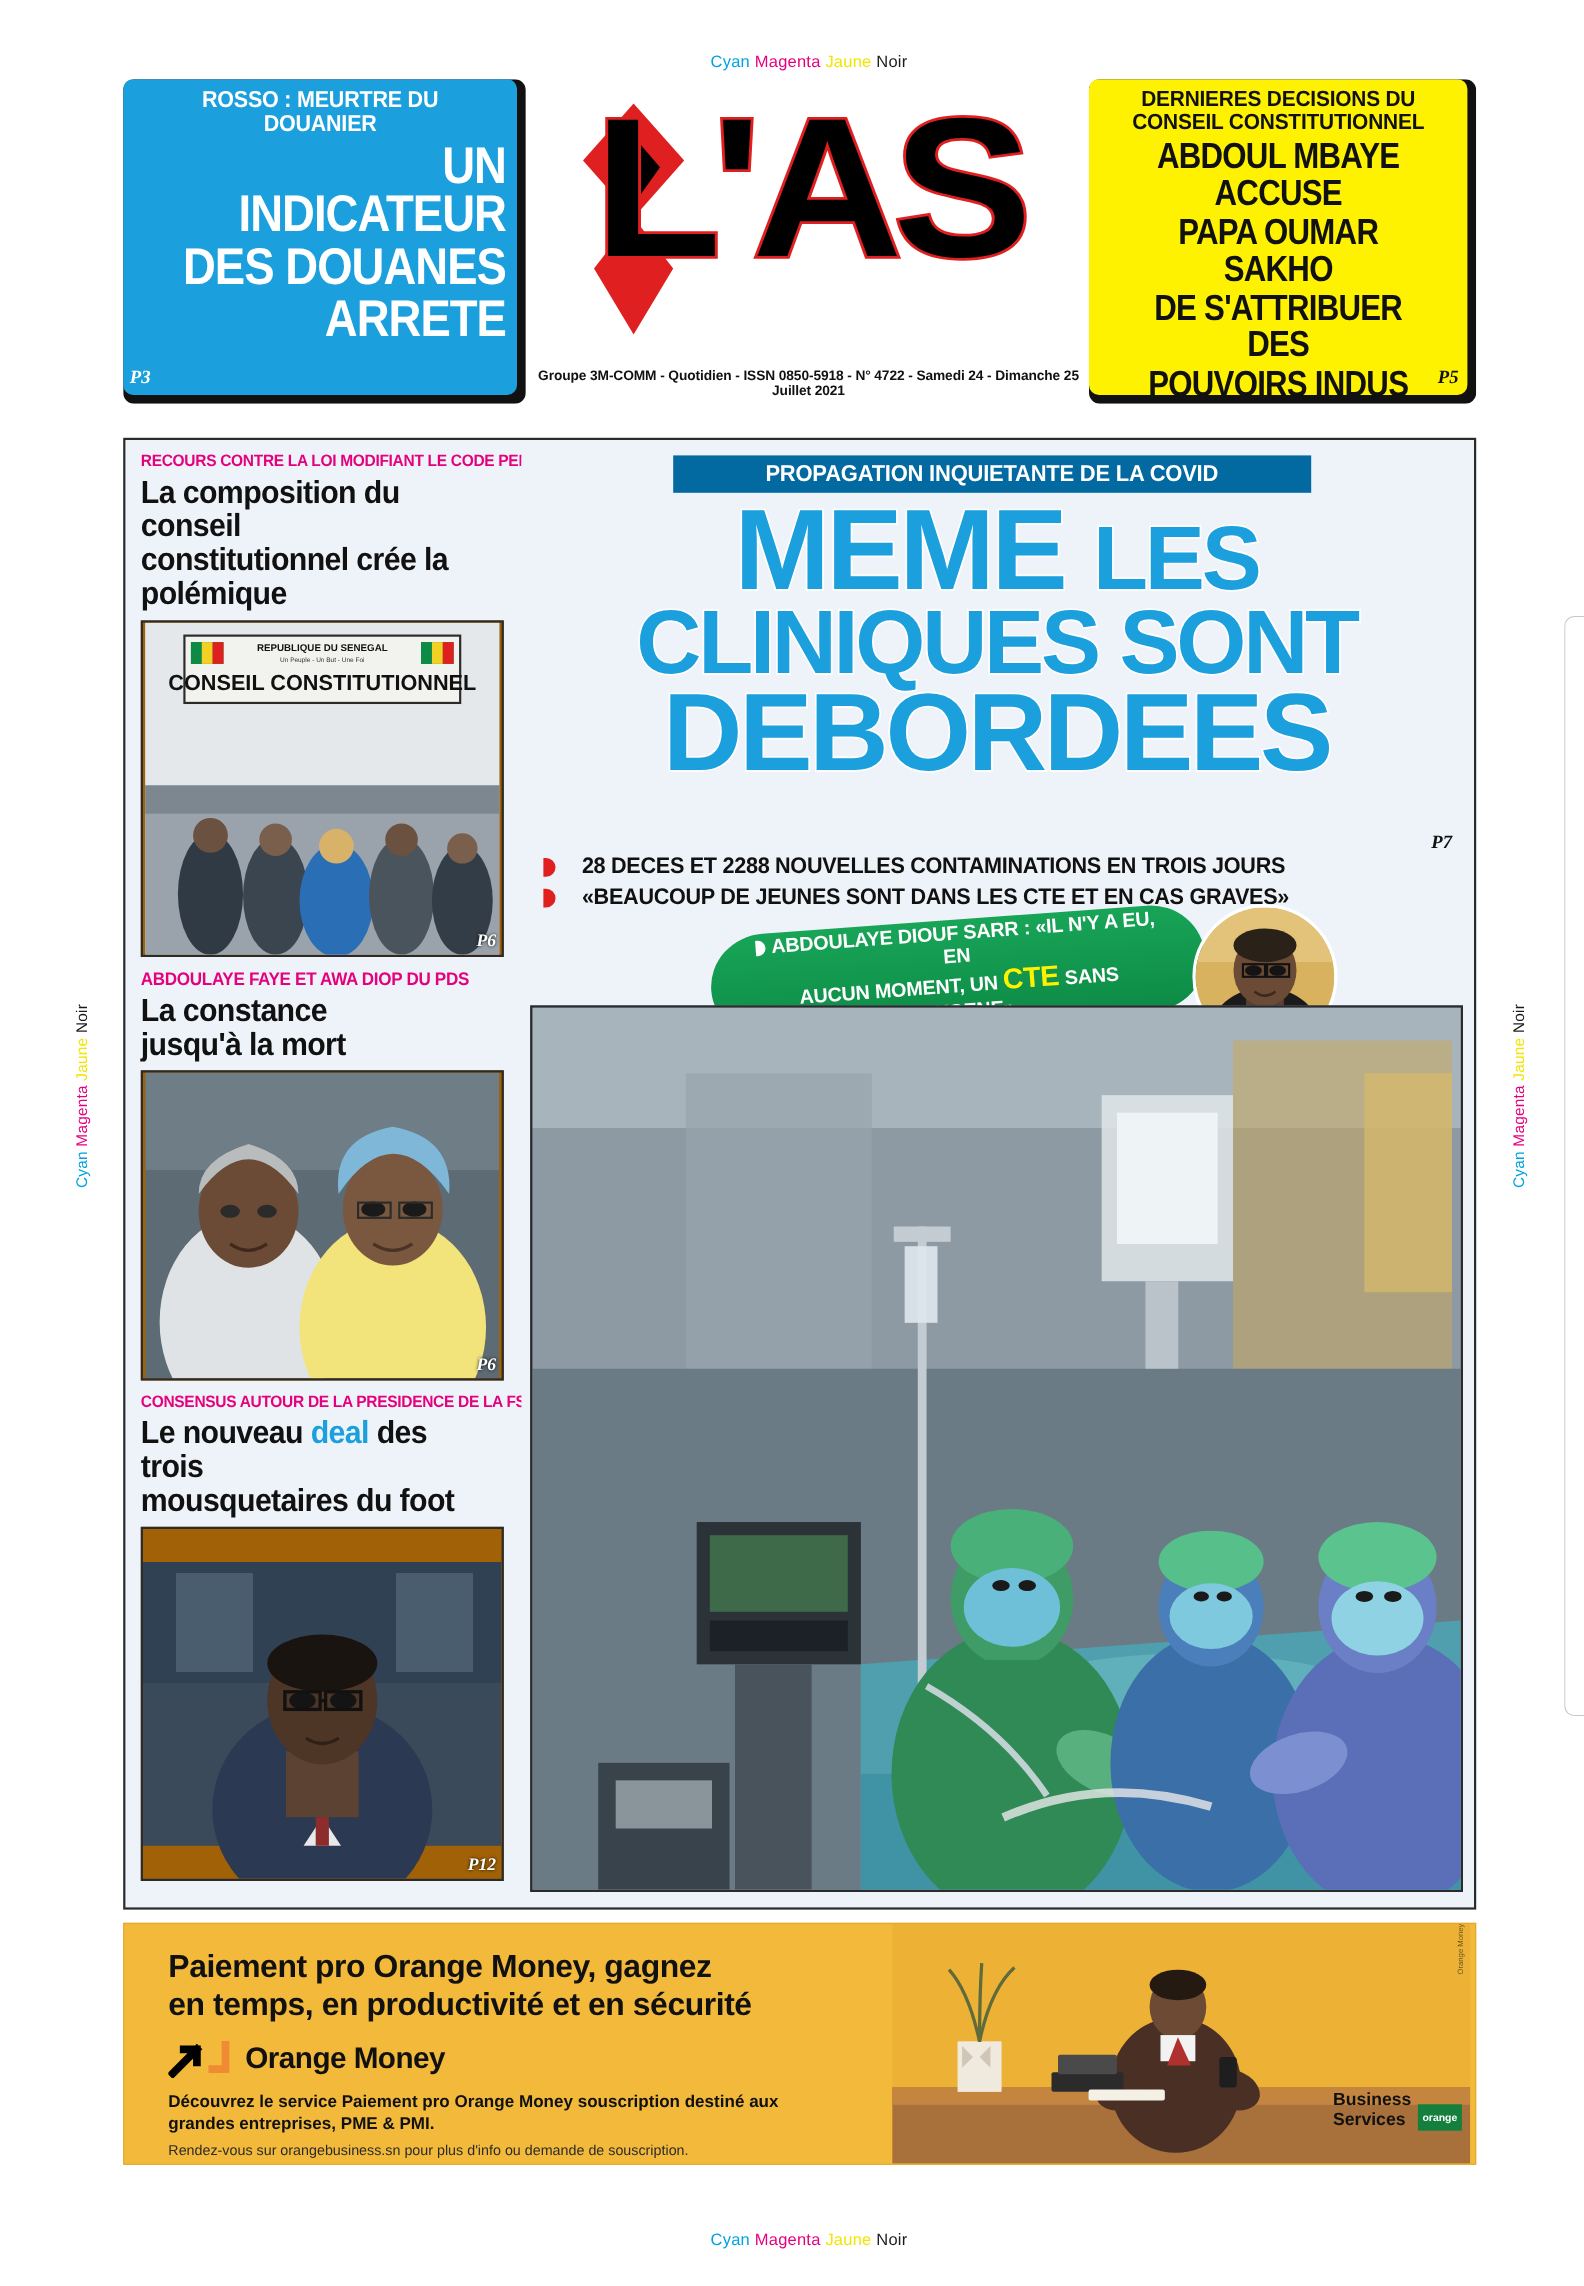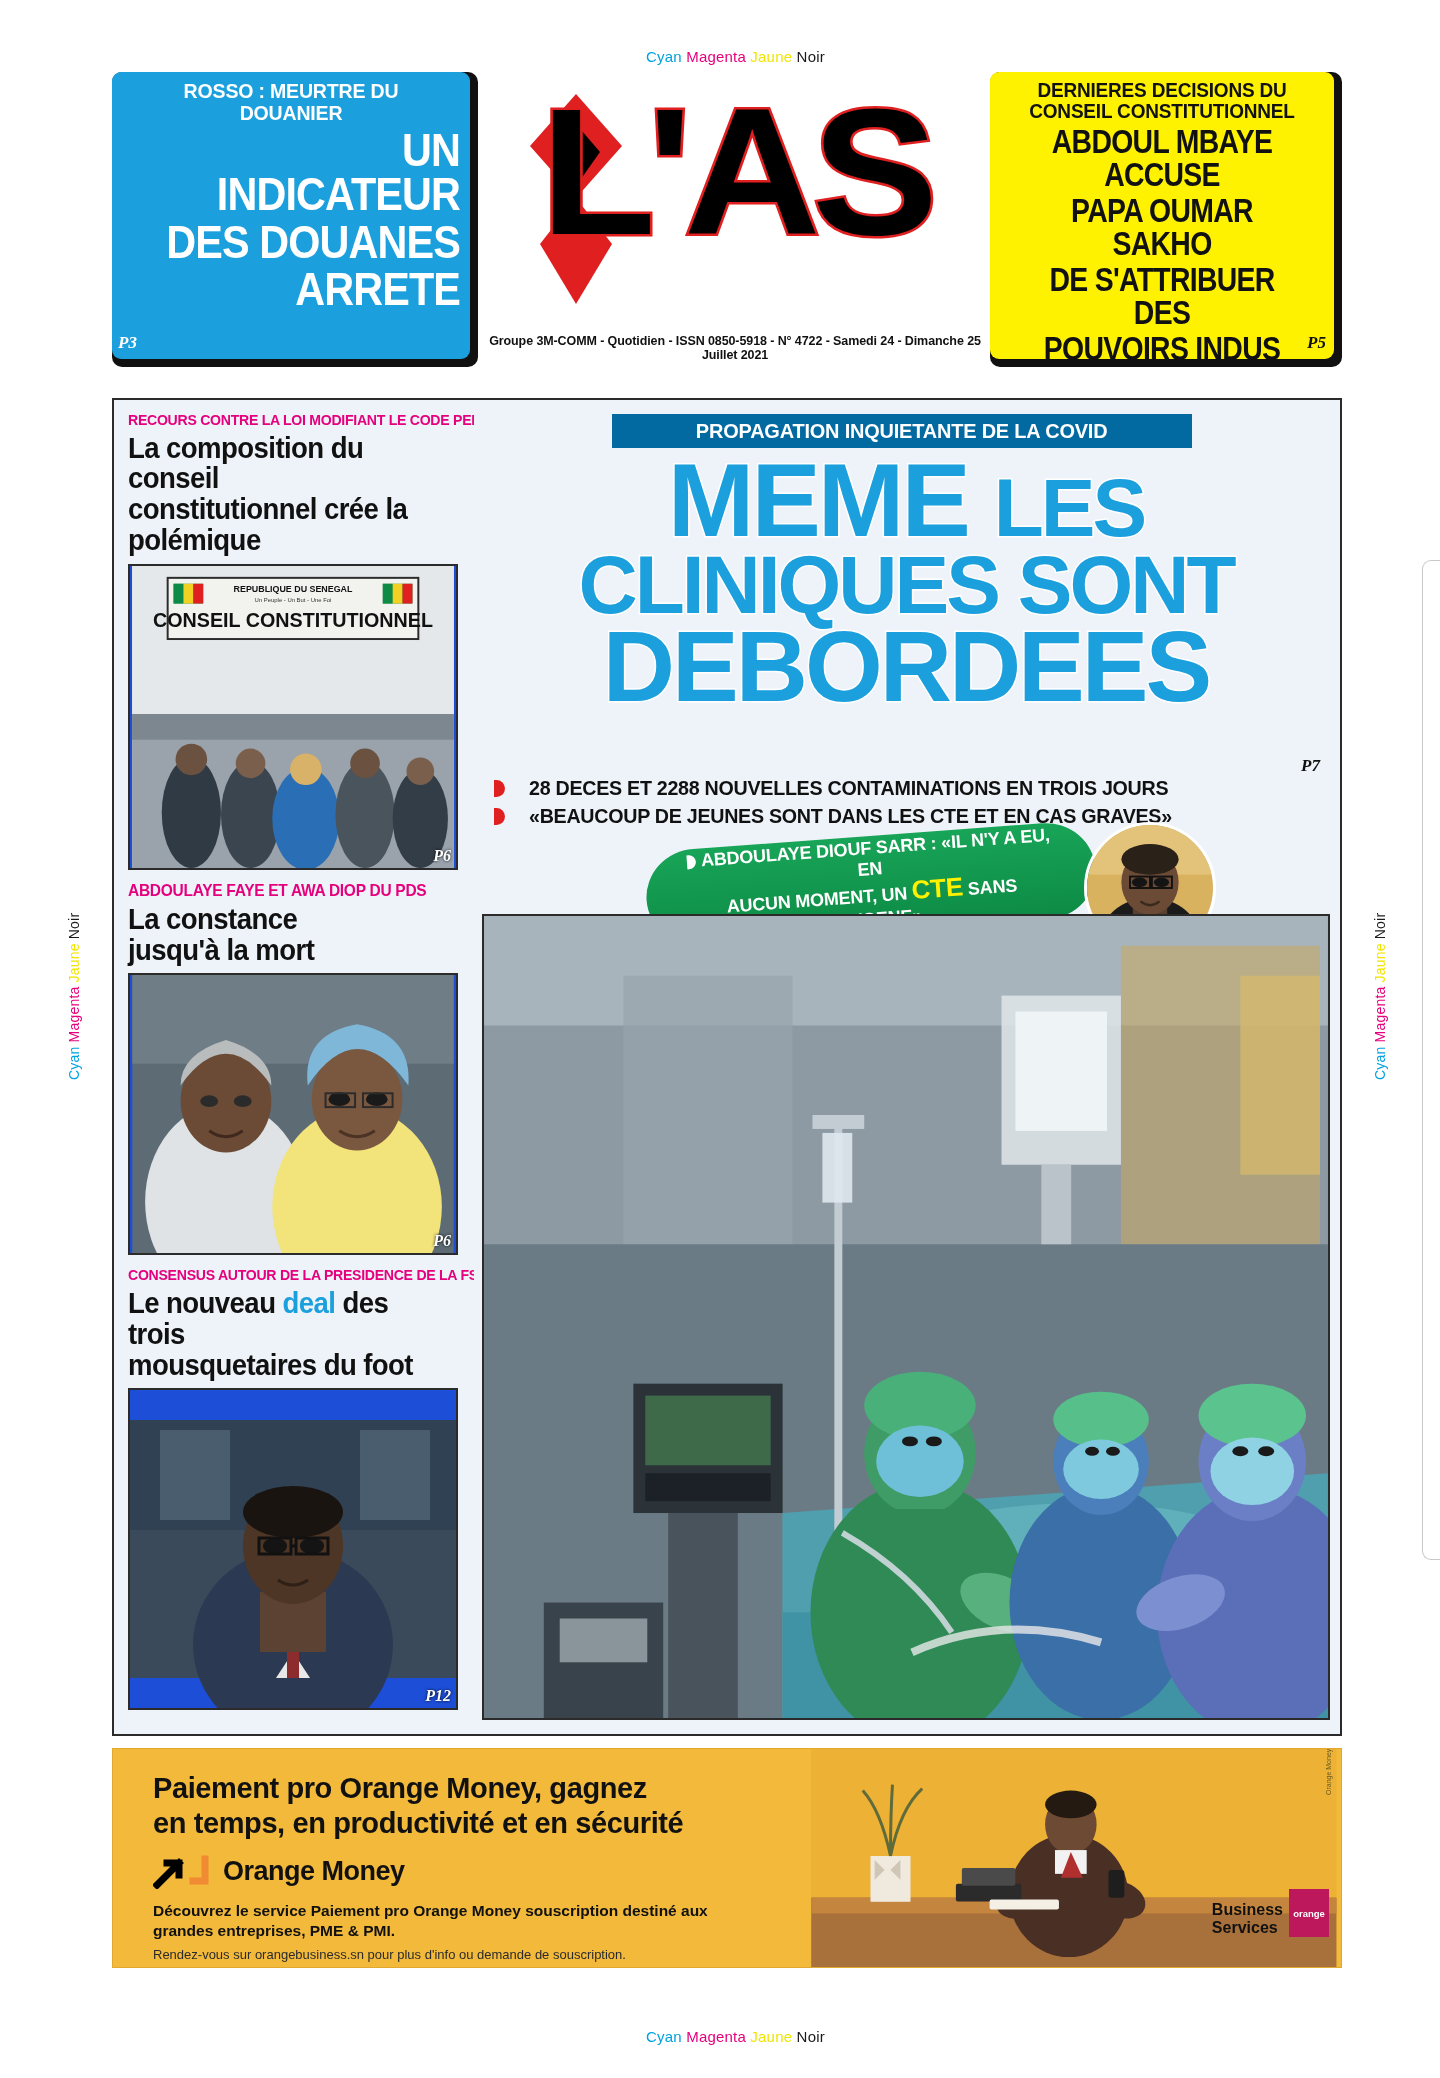--- a/index.html
+++ b/index.html
@@ -73,21 +73,21 @@
   .lcol { position:absolute; left:118px; top:404px; width:350px; height:1326px;
           background:#eef3f9; padding:8px 10px; }
   .kicker { color:#e5007d; font-weight:bold; font-size:16.5px; line-height:1.05;
             letter-spacing:-0.3px; transform:scaleX(0.94); transform-origin:0 50%;
             white-space:nowrap; }
   .lhead { color:#111; font-weight:bold; font-size:29px; line-height:1.06;
            margin-top:5px; letter-spacing:-0.6px;
            transform:scaleX(0.95); transform-origin:0 50%; }
   .lhead .blue { color:#1ca0dd; }
 
-  .photo { position:relative; border:2px solid #2b2b2b; background:#1d4ed8; overflow:hidden; }
+  .photo { position:relative; border:2px solid #2b2b2b; background:#a16207; overflow:hidden; }
   .photo .pg { position:absolute; right:5px; bottom:3px; color:#fff; font-size:16px;
                font-weight:bold; font-style:italic; font-family:"Liberation Serif", serif;
                text-shadow:0 0 3px #000; }
 
   
   .main { position:absolute; left:474px; top:404px; width:864px; height:1326px; background:#eef3f9; }
   .redbar { position:absolute; left:138px; top:10px; width:580px; height:34px;
             background:#0369a1; display:flex; align-items:center; justify-content:center; }
   .redbar span { color:#fff; font-weight:bold; font-size:21px; letter-spacing:-0.2px;
                  transform:scaleX(0.95); }
@@ -129,22 +129,22 @@
         background:#f2b93b; overflow:hidden; border:1px solid #e0a82e; }
   .ad-h { position:absolute; left:40px; top:22px; color:#111; font-weight:bold;
           font-size:29px; line-height:1.22; letter-spacing:-0.4px; }
   .ad-logo { position:absolute; left:40px; top:104px; display:flex; align-items:center; gap:12px; }
   .ad-logo .ltext { font-size:27px; font-weight:bold; color:#111; letter-spacing:-0.5px; }
   .ad-body { position:absolute; left:40px; top:152px; width:660px; color:#111;
              font-size:15.5px; font-weight:bold; line-height:1.32; }
   .ad-foot { position:absolute; left:40px; top:198px; color:#2b2b2b; font-size:13px; }
   .ad-badge { position:absolute; right:58px; bottom:30px; text-align:left; }
   .ad-badge .bs { color:#111; font-weight:bold; font-size:16px; line-height:1.12; }
-  .ad-badge .sq { position:absolute; right:-46px; bottom:0; width:40px; height:48px;
-                  background:#be185d; display:flex; align-items:center; justify-content:center;
+  .ad-badge .sq { position:absolute; right:-46px; bottom:0; width:40px; height:24px;
+                  background:#15803d; display:flex; align-items:center; justify-content:center;
                   color:#fff; font-size:9.5px; font-weight:bold; }
   .ad-side { position:absolute; right:16px; top:26px; width:20px; height:120px;
              color:#6b5a22; font-size:7px; line-height:1.25;
              transform:rotate(-90deg); transform-origin:100% 0; white-space:nowrap; }
 
   
   .scrollhint { position:absolute; right:0; top:560px; width:18px; height:1000px;
                 border:1px solid #c8c8c8; border-right:none; border-radius:9px 0 0 9px;
                 background:#fff; }
 </style>

